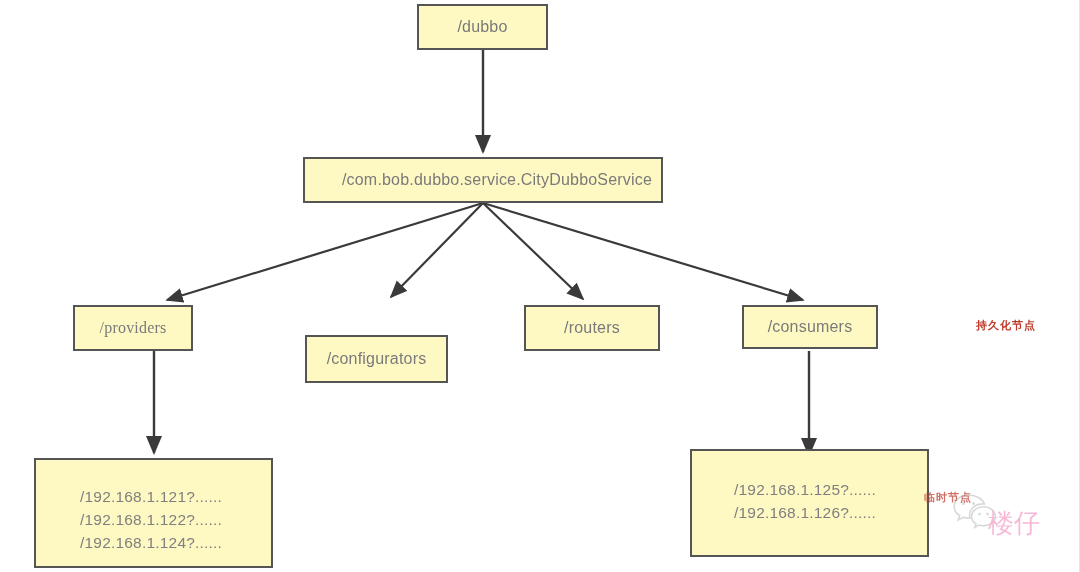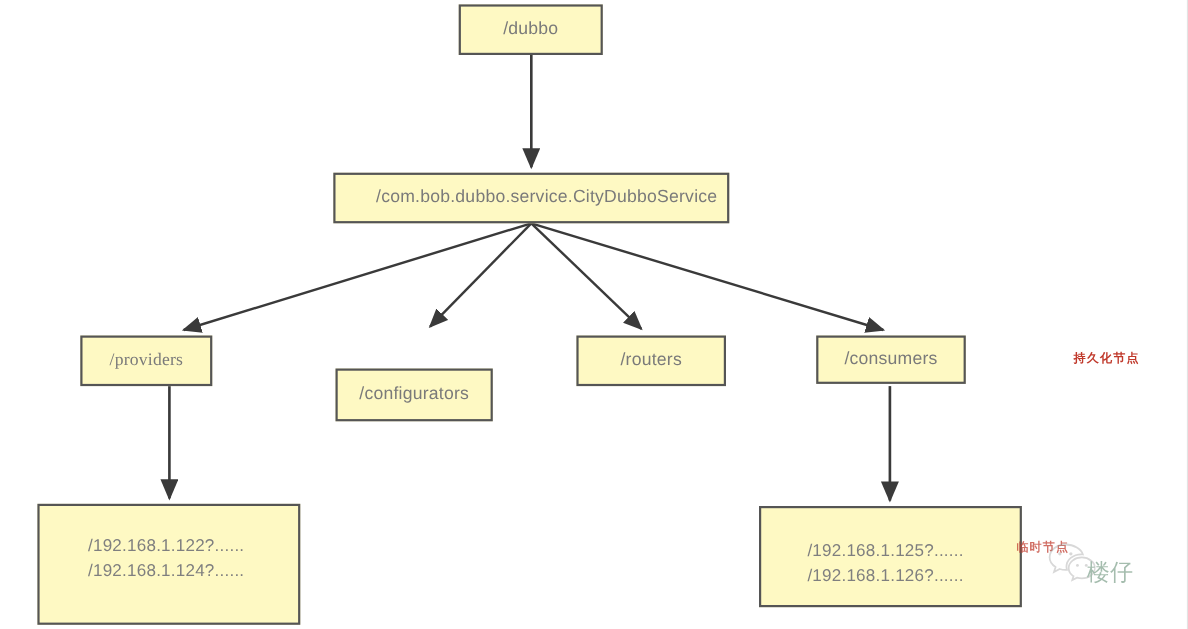--- a/index.html
+++ b/index.html
@@ -82,22 +82,22 @@
   .watermark {
     position: absolute;
     z-index: 5;
     opacity: 0.38;
     pointer-events: none;
   }
   .wm-text {
     position: absolute;
     left: 36px;
     top: 14px;
-    font-size: 21px;
-    color: #14532d;
+    font-size: 26px;
+    color: #ec4899;
     font-family: Liberation Sans, sans-serif;
     white-space: nowrap;
   }
   .edge-border-right {
     position: absolute;
     right: 0;
     top: 0;
     width: 1px;
     height: 572px;
     background: #e3e3e3;
@@ -150,26 +150,27 @@
   <div class="node" style="left:524px; top:305px; width:136px; height:46px;">
     <span class="node-label">/routers</span>
   </div>
 
   <div class="node" style="left:742px; top:305px; width:136px; height:44px;">
     <span class="node-label">/consumers</span>
   </div>
 
   <div class="node list-node" style="left:34px; top:458px; width:239px; height:110px;">
     <div class="list-wrap">
+      <span class="list-line">/192.168.1.121?......</span>
       <span class="list-line">/192.168.1.122?......</span>
       <span class="list-line">/192.168.1.124?......</span>
     </div>
   </div>
 
-  <div class="node list-node" style="left:690px; top:460px; width:239px; height:92px;">
+  <div class="node list-node" style="left:690px; top:449px; width:239px; height:108px;">
     <div class="list-wrap list-wrap-right">
       <span class="list-line">/192.168.1.125?......</span>
       <span class="list-line">/192.168.1.126?......</span>
     </div>
   </div>
 
   <div class="annotation" style="left:976px; top:318px;">持久化节点</div>
 
   <div class="annotation faded" style="left:924px; top:490px;">临时节点</div>
 

